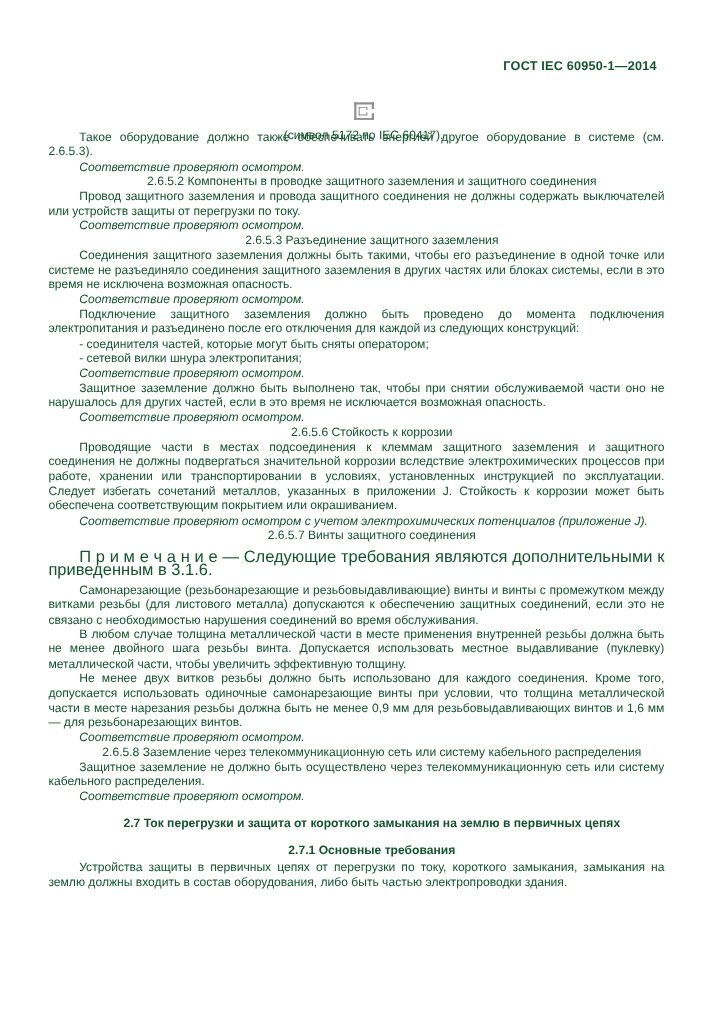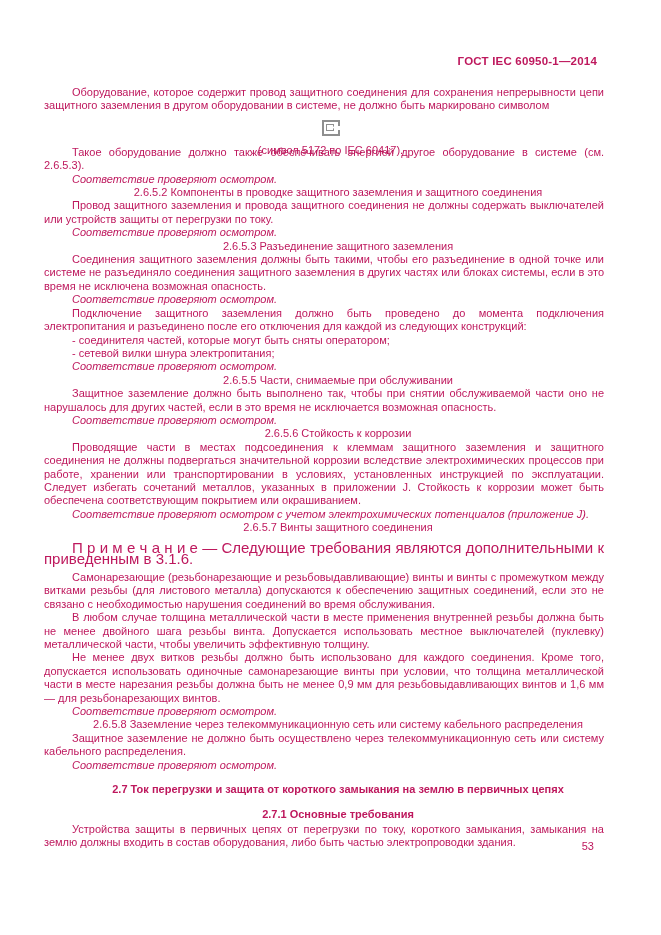--- a/index.html
+++ b/index.html
@@ -3,21 +3,21 @@
 <meta charset="utf-8">
 <style>
   html, body { margin: 0; padding: 0; background: #ffffff; }
   .page {
     position: relative;
     width: 661px;
     height: 935px;
     background: #ffffff;
     overflow: hidden;
     font-family: "Liberation Sans", "DejaVu Sans", sans-serif;
-    color: #be185d;
+    color: #14532d;
   }
   .doc-header {
     position: absolute;
     top: 55px;
     left: 44px;
     width: 553px;
     text-align: right;
     font-weight: bold;
     font-size: 11.5px;
     letter-spacing: 0.2px;
@@ -92,53 +92,50 @@
     box-sizing: border-box;
   }
 </style>
 </head>
 <body>
 
 <div class="page">
   <div class="doc-header">ГОСТ IEC 60950-1—2014</div>
 
   <div class="content">
-      <div class="para">Оборудование, которое содержит провод защитного соединения для сохранения непрерывности цепи защитного заземления в другом оборудовании в системе, не должно быть маркировано символом</div>
       <div class="symbol-line">
         <span class="iec-symbol">
           <span class="iec-symbol-inner"></span>
         </span>
         <span>(символ 5172 по IEC 60417).</span>
       </div>
       <div class="para">Такое оборудование должно также обеспечивать энергией другое оборудование в системе (см. 2.6.5.3).</div>
       <div class="para italic">Соответствие проверяют осмотром.</div>
       <div class="para clause">2.6.5.2 Компоненты в проводке защитного заземления и защитного соединения</div>
       <div class="para">Провод защитного заземления и провода защитного соединения не должны содержать выключателей или устройств защиты от перегрузки по току.</div>
       <div class="para italic">Соответствие проверяют осмотром.</div>
       <div class="para clause">2.6.5.3 Разъединение защитного заземления</div>
       <div class="para">Соединения защитного заземления должны быть такими, чтобы его разъединение в одной точке или системе не разъединяло соединения защитного заземления в других частях или блоках системы, если в это время не исключена возможная опасность.</div>
       <div class="para italic">Соответствие проверяют осмотром.</div>
       <div class="para">Подключение защитного заземления должно быть проведено до момента подключения электропитания и разъединено после его отключения для каждой из следующих конструкций:</div>
       <div class="para list-item">- соединителя частей, которые могут быть сняты оператором;</div>
       <div class="para list-item">- сетевой вилки шнура электропитания;</div>
       <div class="para italic">Соответствие проверяют осмотром.</div>
-      <div class="para clause">2.6.5.5 Части, снимаемые при обслуживании</div>
       <div class="para">Защитное заземление должно быть выполнено так, чтобы при снятии обслуживаемой части оно не нарушалось для других частей, если в это время не исключается возможная опасность.</div>
       <div class="para italic">Соответствие проверяют осмотром.</div>
       <div class="para clause">2.6.5.6 Стойкость к коррозии</div>
       <div class="para">Проводящие части в местах подсоединения к клеммам защитного заземления и защитного соединения не должны подвергаться значительной коррозии вследствие электрохимических процессов при работе, хранении или транспортировании в условиях, установленных инструкцией по эксплуатации. Следует избегать сочетаний металлов, указанных в приложении J. Стойкость к коррозии может быть обеспечена соответствующим покрытием или окрашиванием.</div>
       <div class="para italic">Соответствие проверяют осмотром с учетом электрохимических потенциалов (приложение J).</div>
       <div class="para clause">2.6.5.7 Винты защитного соединения</div>
       <div class="note">П р и м е ч а н и е — Следующие требования являются дополнительными к приведенным в 3.1.6.</div>
       <div class="para">Самонарезающие (резьбонарезающие и резьбовыдавливающие) винты и винты с промежутком между витками резьбы (для листового металла) допускаются к обеспечению защитных соединений, если это не связано с необходимостью нарушения соединений во время обслуживания.</div>
-      <div class="para">В любом случае толщина металлической части в месте применения внутренней резьбы должна быть не менее двойного шага резьбы винта. Допускается использовать местное выключателей (пуклевку) металлической части, чтобы увеличить эффективную толщину.</div>
+      <div class="para">В любом случае толщина металлической части в месте применения внутренней резьбы должна быть не менее двойного шага резьбы винта. Допускается использовать местное выдавливание (пуклевку) металлической части, чтобы увеличить эффективную толщину.</div>
       <div class="para">Не менее двух витков резьбы должно быть использовано для каждого соединения. Кроме того, допускается использовать одиночные самонарезающие винты при условии, что толщина металлической части в месте нарезания резьбы должна быть не менее 0,9 мм для резьбовыдавливающих винтов и 1,6 мм — для резьбонарезающих винтов.</div>
       <div class="para italic">Соответствие проверяют осмотром.</div>
       <div class="para clause">2.6.5.8 Заземление через телекоммуникационную сеть или систему кабельного распределения</div>
       <div class="para">Защитное заземление не должно быть осуществлено через телекоммуникационную сеть или систему кабельного распределения.</div>
       <div class="para italic">Соответствие проверяют осмотром.</div>
       <div class="heading">2.7 Ток перегрузки и защита от короткого замыкания на землю в первичных цепях</div>
       <div class="heading">2.7.1 Основные требования</div>
       <div class="para">Устройства защиты в первичных цепях от перегрузки по току, короткого замыкания, замыкания на землю должны входить в состав оборудования, либо быть частью электропроводки здания.</div>
     </div>
 
-  <div class="page-number">53</div>
 </div>
 
 </body></html>

